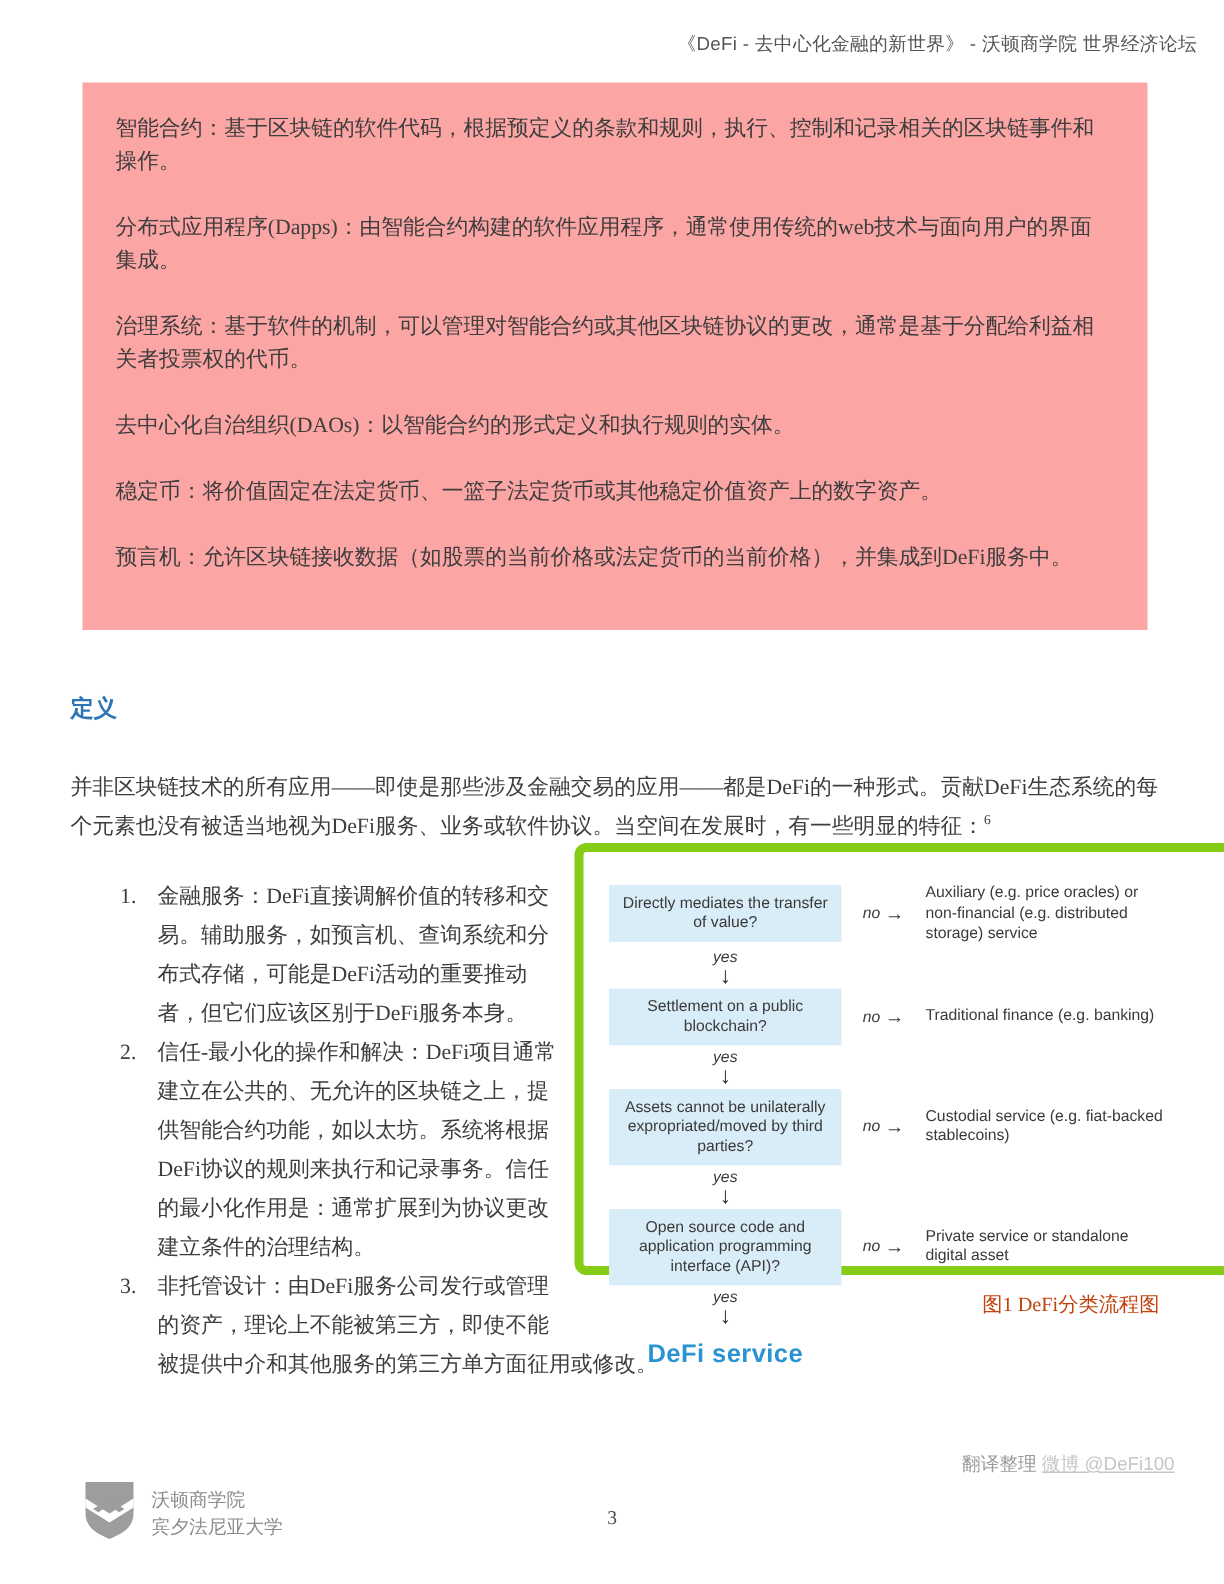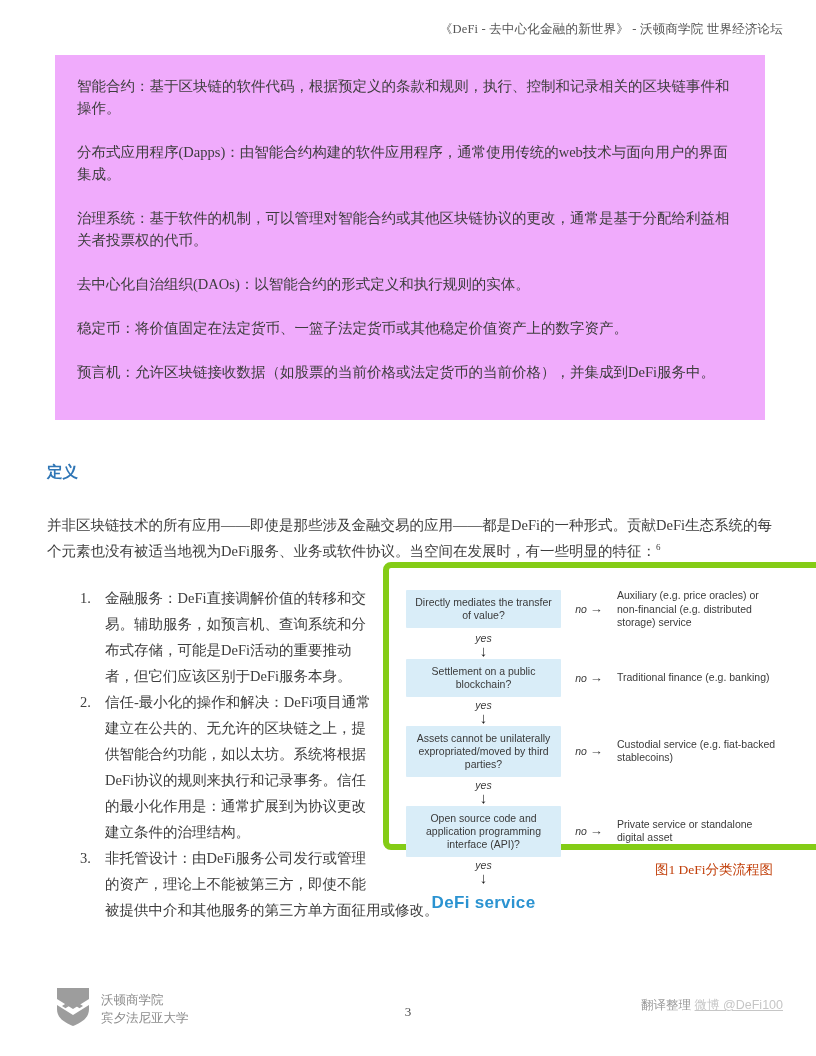--- a/index.html
+++ b/index.html
@@ -3,26 +3,26 @@
 <meta charset="utf-8">
 <style>
   * { margin:0; padding:0; box-sizing:border-box; }
   html,body { background:#e8e8e8; }
   .page {
     position:relative; width:816px; height:1056px; margin:0 auto;
     background:#ffffff; overflow:hidden;
     font-family:"Liberation Serif","DejaVu Serif",serif; color:#3a3a3a;
   }
   
-  .header { position:absolute; top:21px; right:33px; text-align:right;
-    font-family:Liberation Serif, serif;
+  .header { position:absolute; top:21px; right:18px; text-align:right;
+    font-family:Liberation Sans, sans-serif;
     font-size:12.5px; color:#555; letter-spacing:0.2px; }
   
   .defbox { position:absolute; left:55px; top:55px; width:710px; height:365px;
-    background:#f0abfc; padding:20px 24px 16px 22px;
+    background:#fca5a5; padding:20px 24px 16px 22px;
     font-size:14.5px; line-height:22px; color:#3d3d3d; }
   .defbox p { margin:0 0 22px 0; }
   .defbox p:last-child { margin-bottom:0; }
   
   .section-heading { position:absolute; left:47px; top:462px;
     font-family:"Liberation Sans","DejaVu Sans",sans-serif;
     font-size:15.5px; font-weight:bold; color:#2e75b5; }
   .intro { position:absolute; left:47px; top:512px; width:734px;
     font-size:14.5px; line-height:26px; color:#3d3d3d; }
   .intro sup { font-size:9px; vertical-align:super; line-height:0; }
@@ -53,21 +53,21 @@
   
   .li { position:relative; padding-left:58px; }
   .li .num { position:absolute; left:33px; top:0; }
   
   .footer-left { position:absolute; left:55px; top:987px; display:flex;
     align-items:flex-end; gap:10px;
     font-family:"Liberation Sans","DejaVu Sans",sans-serif; }
   .inst { font-size:12.5px; line-height:18px; color:#8c8c8c; padding-top:2px; }
   .page-num { position:absolute; left:0; top:1004px; width:100%;
     text-align:center; font-size:13px; color:#4a4a4a; }
-  .credit { position:absolute; right:33px; top:997px;
+  .credit { position:absolute; right:33px; top:968px;
     font-family:"Liberation Sans","DejaVu Sans",sans-serif;
     font-size:12.5px; color:#9a9a9a; }
   .credit .weibo { color:#c6c6c6; text-decoration:underline; cursor:pointer; }
 </style>
 </head>
 <body>
 
 <div class="page">
 
   <div class="header">

